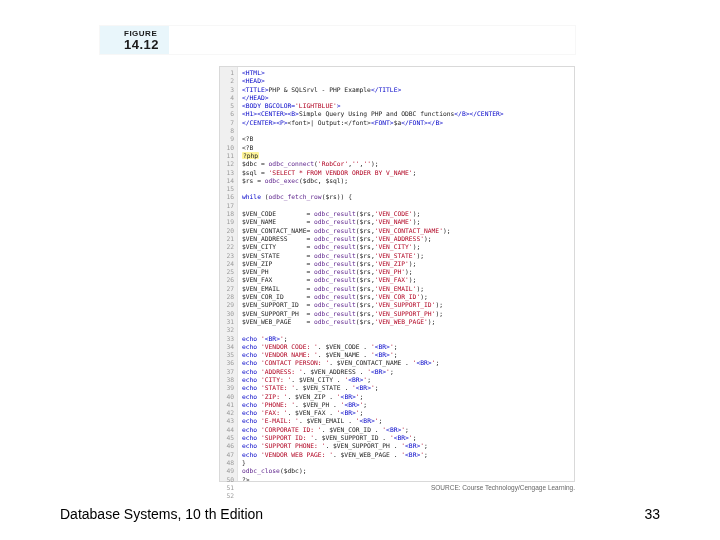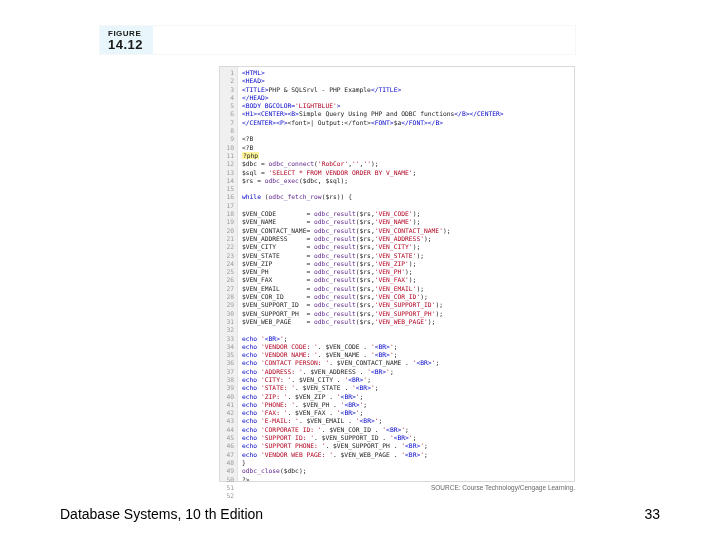--- a/index.html
+++ b/index.html
@@ -17,21 +17,21 @@
     top: 26px;
     left: 100px;
     width: 475px;
     height: 28px;
     display: flex;
     align-items: stretch;
     box-shadow: 0 0 0 1px rgba(0,0,0,0.03);
   }
   .figure-num-box {
     background: #e9f6fb;
-    padding: 2px 10px 2px 8px;
+    padding: 2px 10px 2px 24px;
     display: flex;
     flex-direction: column;
     justify-content: center;
     line-height: 1.0;
   }
   .figure-label {
     font-size: 8px;
     font-weight: bold;
     color: #1a1a1a;
     letter-spacing: 0.5px;

